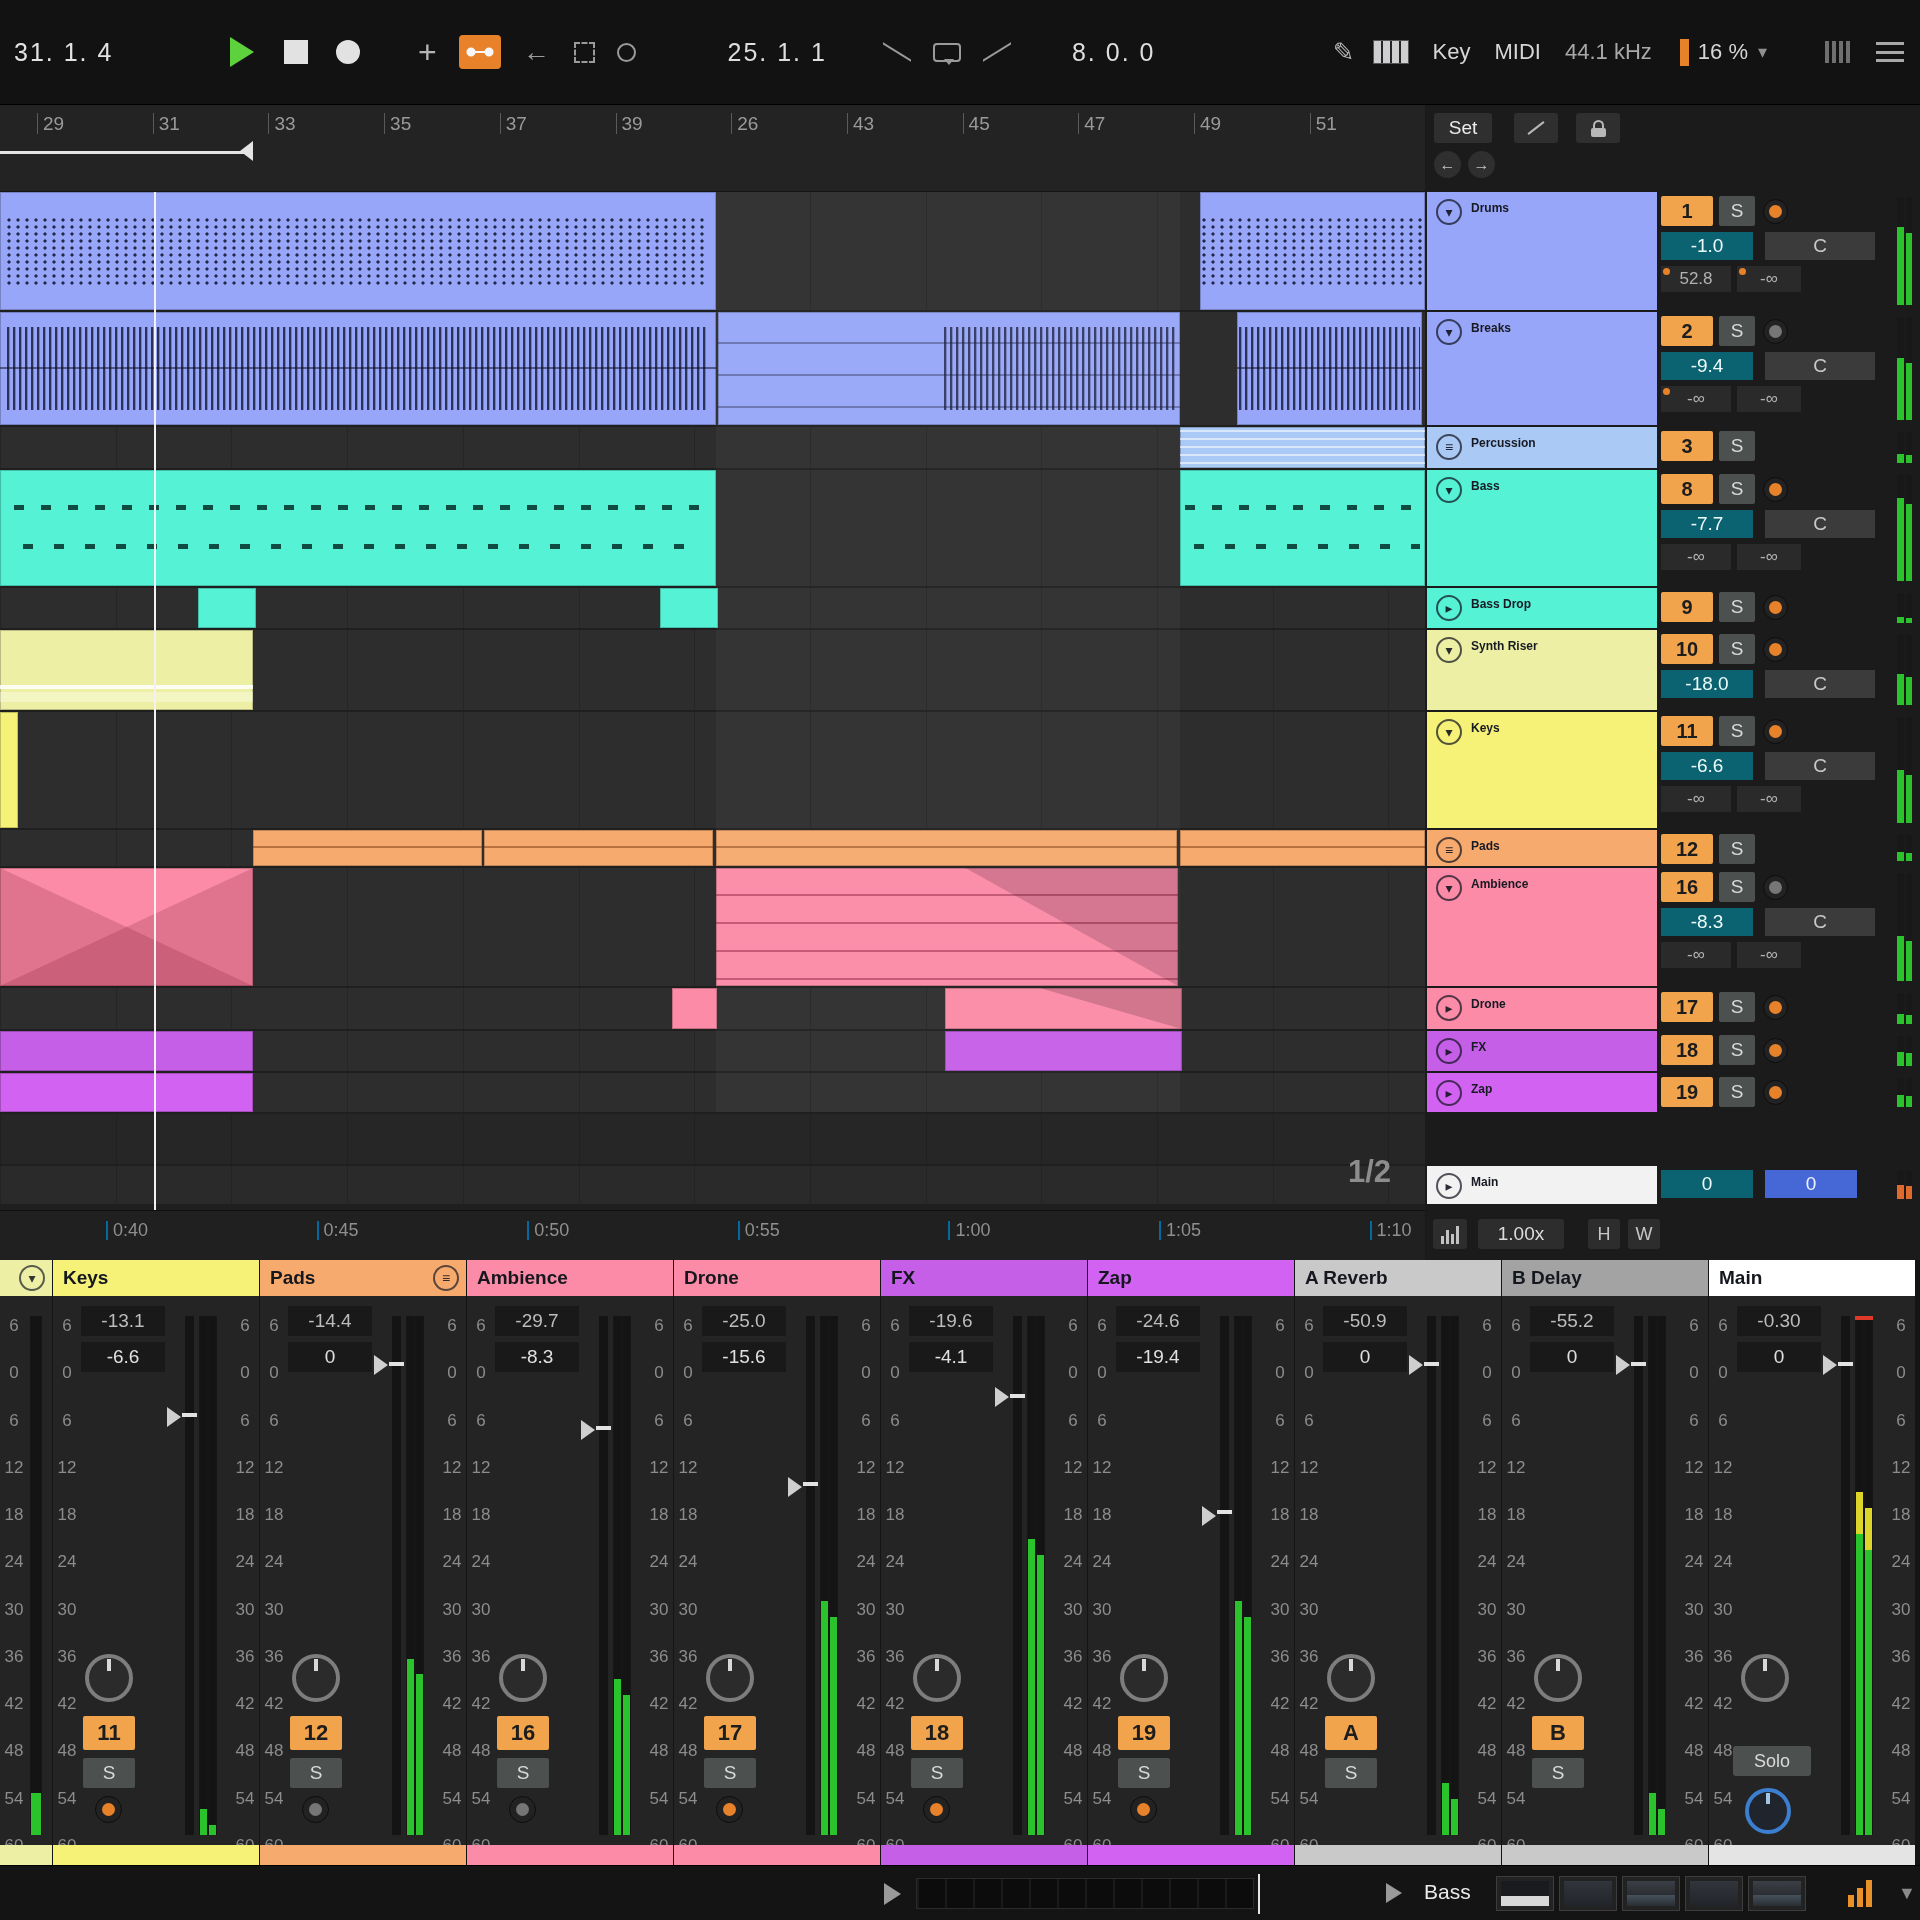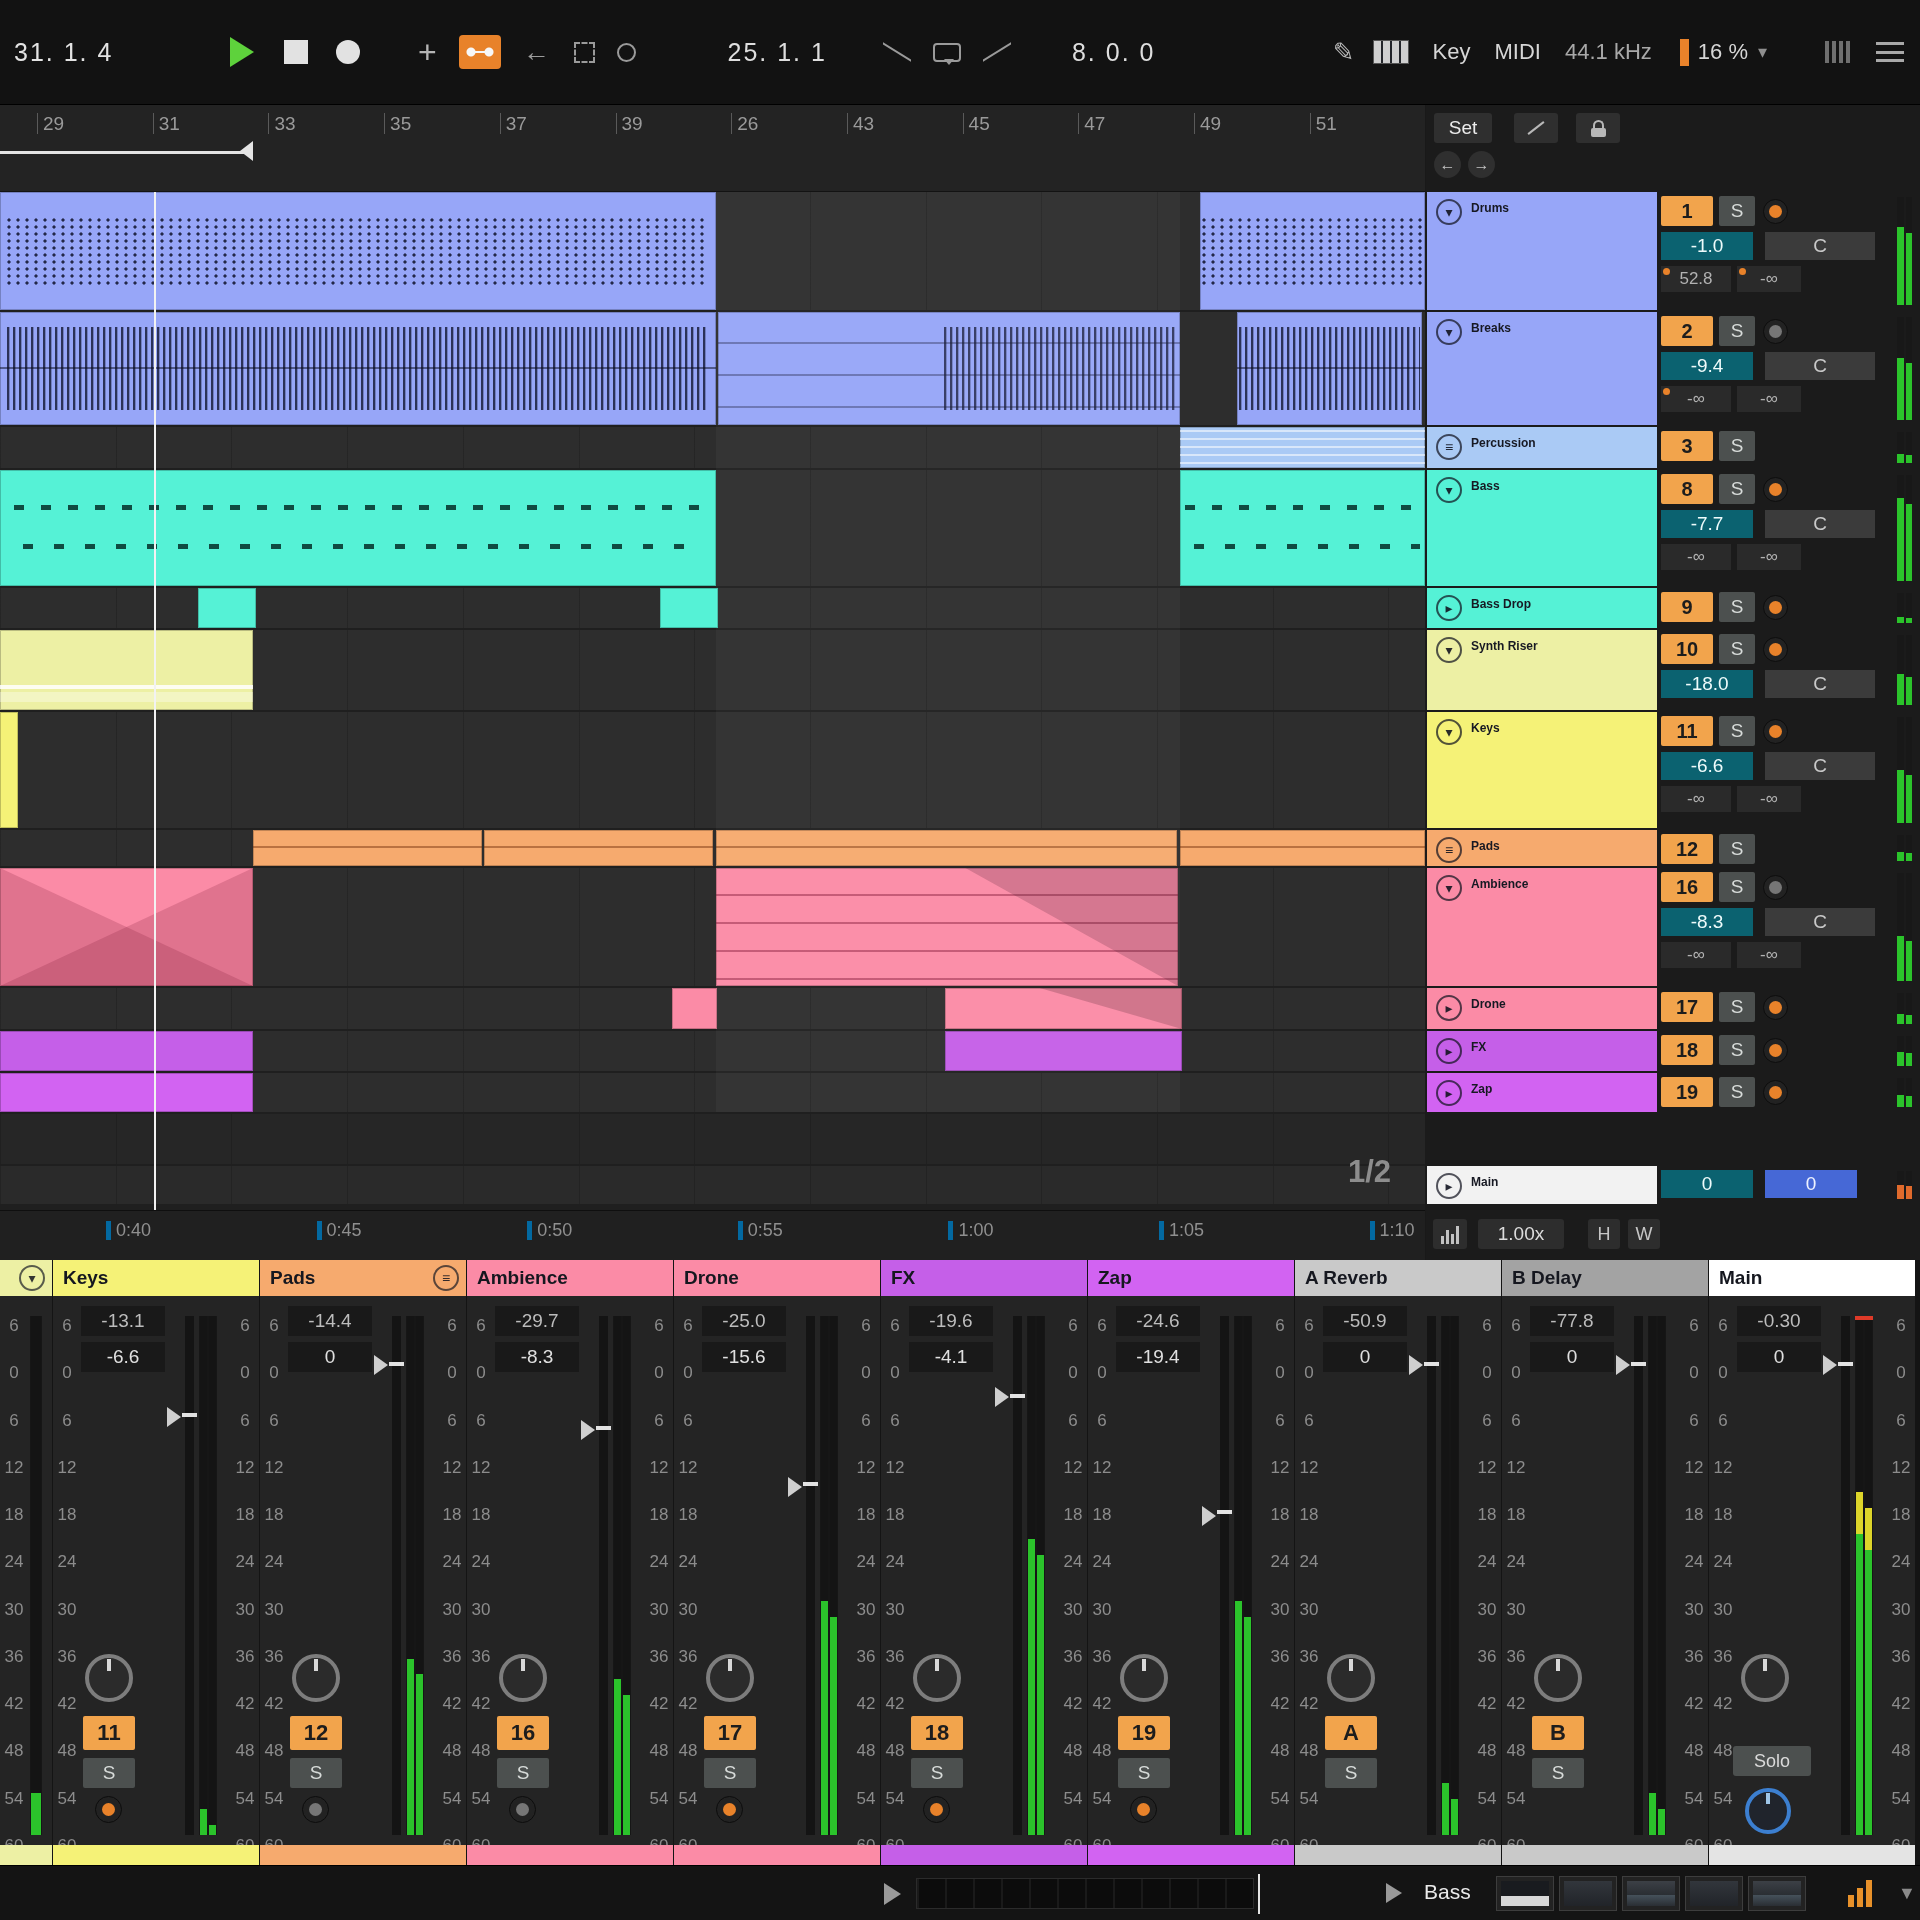--- a/index.html
+++ b/index.html
@@ -106,21 +106,21 @@
   .send{position:absolute;top:74px;height:26px;background:#2a2a2a;color:#b2b2b2;font-size:17px;display:flex;align-items:center;justify-content:center}
   .send.a{left:0;width:70px}
   .send.b{left:76px;width:64px}
   .send.dot::before{content:"";position:absolute;left:2px;top:2px;width:7px;height:7px;border-radius:50%;background:#e8822a}
   .mini{position:absolute;right:8px;top:5px;bottom:5px;width:15px;display:flex;gap:2px}
   .mbar{flex:1;background:#181818}
 
   
   #time-row{position:absolute;left:0;top:1210px;width:1920px;height:50px}
   #time-ruler{position:absolute;left:0;top:0;width:1425px;height:50px;background:#202020;border-top:1px solid #0f0f0f}
-  .time-lab{position:absolute;top:10px;font-size:18px;color:#8f8f8f;border-left:5px solid #0369a1;padding-left:5px;line-height:19px}
+  .time-lab{position:absolute;top:10px;font-size:18px;color:#8f8f8f;border-left:2px solid #0369a1;padding-left:5px;line-height:19px}
   #zoom-controls{position:absolute;left:1426px;top:0;width:494px;height:50px;background:#1b1b1b}
   #zc-icon{position:absolute;left:7px;top:9px;width:34px;height:30px;background:#2d2d2d;border-radius:3px;display:flex;align-items:flex-end;justify-content:center;gap:2px;padding-bottom:5px}
   #zc-icon i{display:block;width:3px;background:#c2c2c2}
   #zc-speed{position:absolute;left:52px;top:9px;width:86px;height:30px;background:#2d2d2d;color:#dcdcdc;font-size:19px;display:flex;align-items:center;justify-content:center;border-radius:3px}
   .zc-b{position:absolute;top:9px;width:32px;height:30px;background:#2d2d2d;color:#c6c6c6;font-size:18px;display:flex;align-items:center;justify-content:center;border-radius:3px}
   #zc-h{left:162px}#zc-w{left:202px}
 
   
   #mixer{position:absolute;left:0;top:1260px;width:1920px;height:605px;background:#141414}
   #mixer-strips{display:flex;gap:1px;height:605px}
@@ -916,21 +916,21 @@
               <div class="sv">12</div>
               <div class="sv">18</div>
               <div class="sv">24</div>
               <div class="sv">30</div>
               <div class="sv">36</div>
               <div class="sv">42</div>
               <div class="sv">48</div>
               <div class="sv">54</div>
               <div class="sv">60</div>
             </div>
-            <div class="m-peak">-77.8</div>
+            <div class="m-peak">-55.2</div>
             <div class="m-vol">0</div>
             <div class="m-mark" style="top: 58.8px;"></div>
             <div class="m-fader">
               <div class="m-handle" style="top: 45.9px;"></div>
             </div>
             <div class="m-meter">
               <div class="mbar" style="background: linear-gradient(to top, rgb(43, 195, 43) 8%, rgb(20, 20, 20) 8%);"></div>
               <div class="mbar" style="background: linear-gradient(to top, rgb(43, 195, 43) 5%, rgb(20, 20, 20) 5%);"></div>
             </div>
             <div class="knob"></div>

